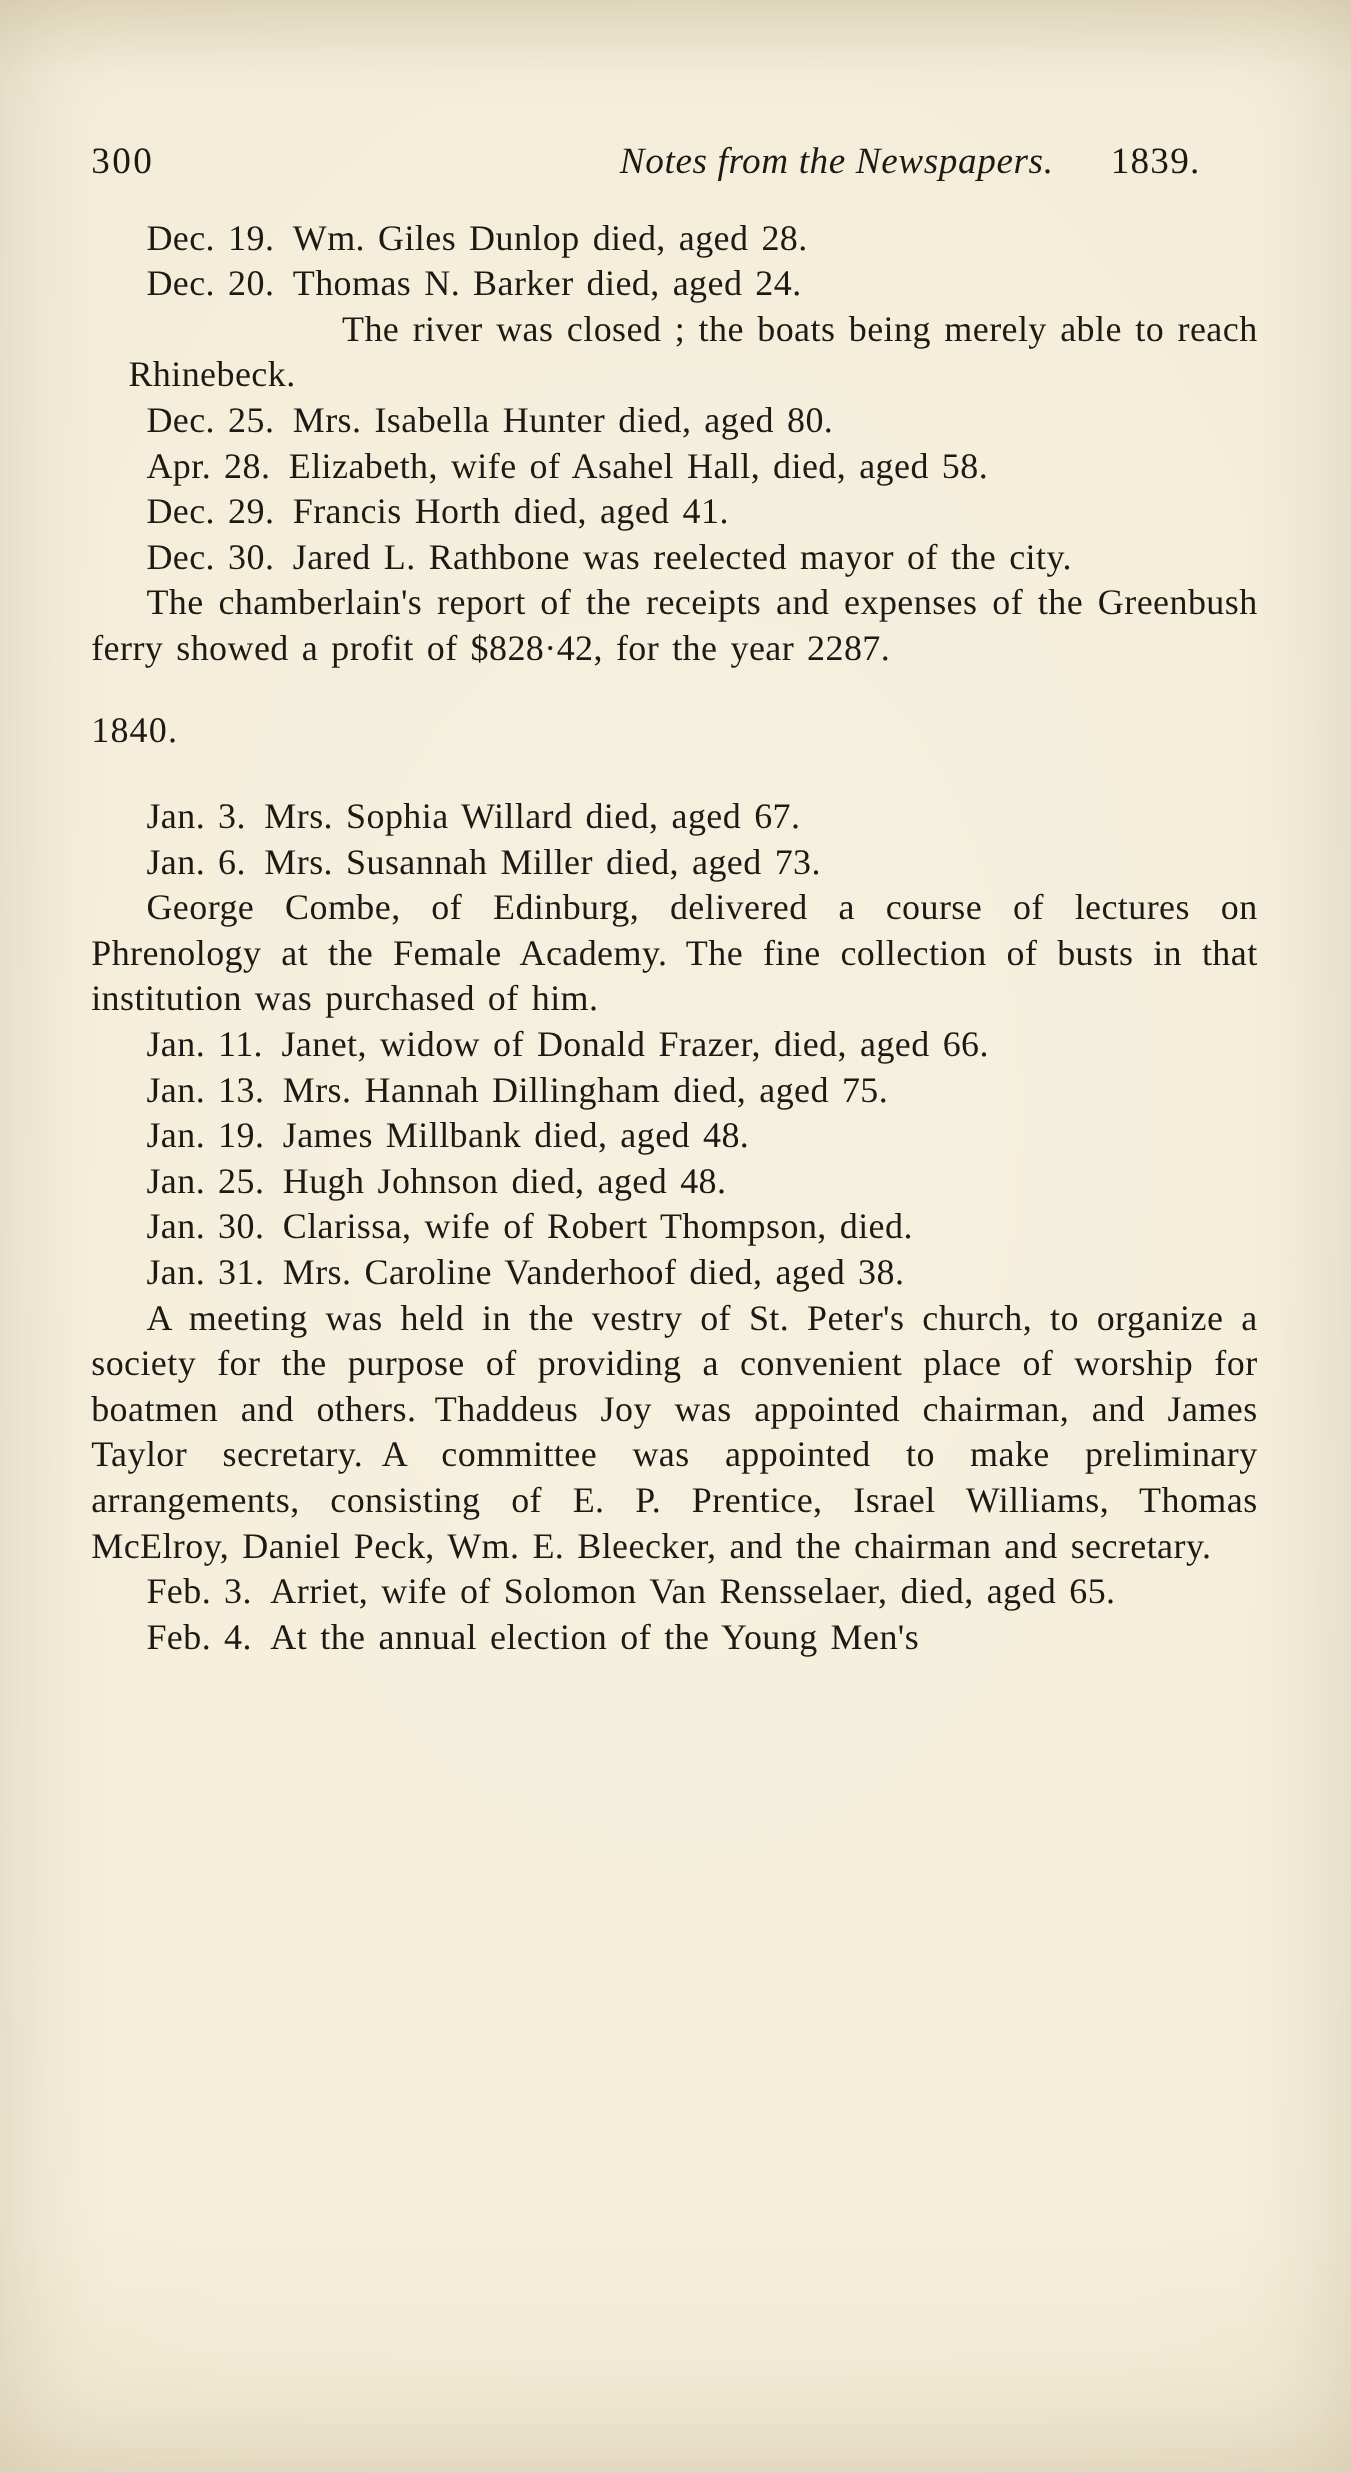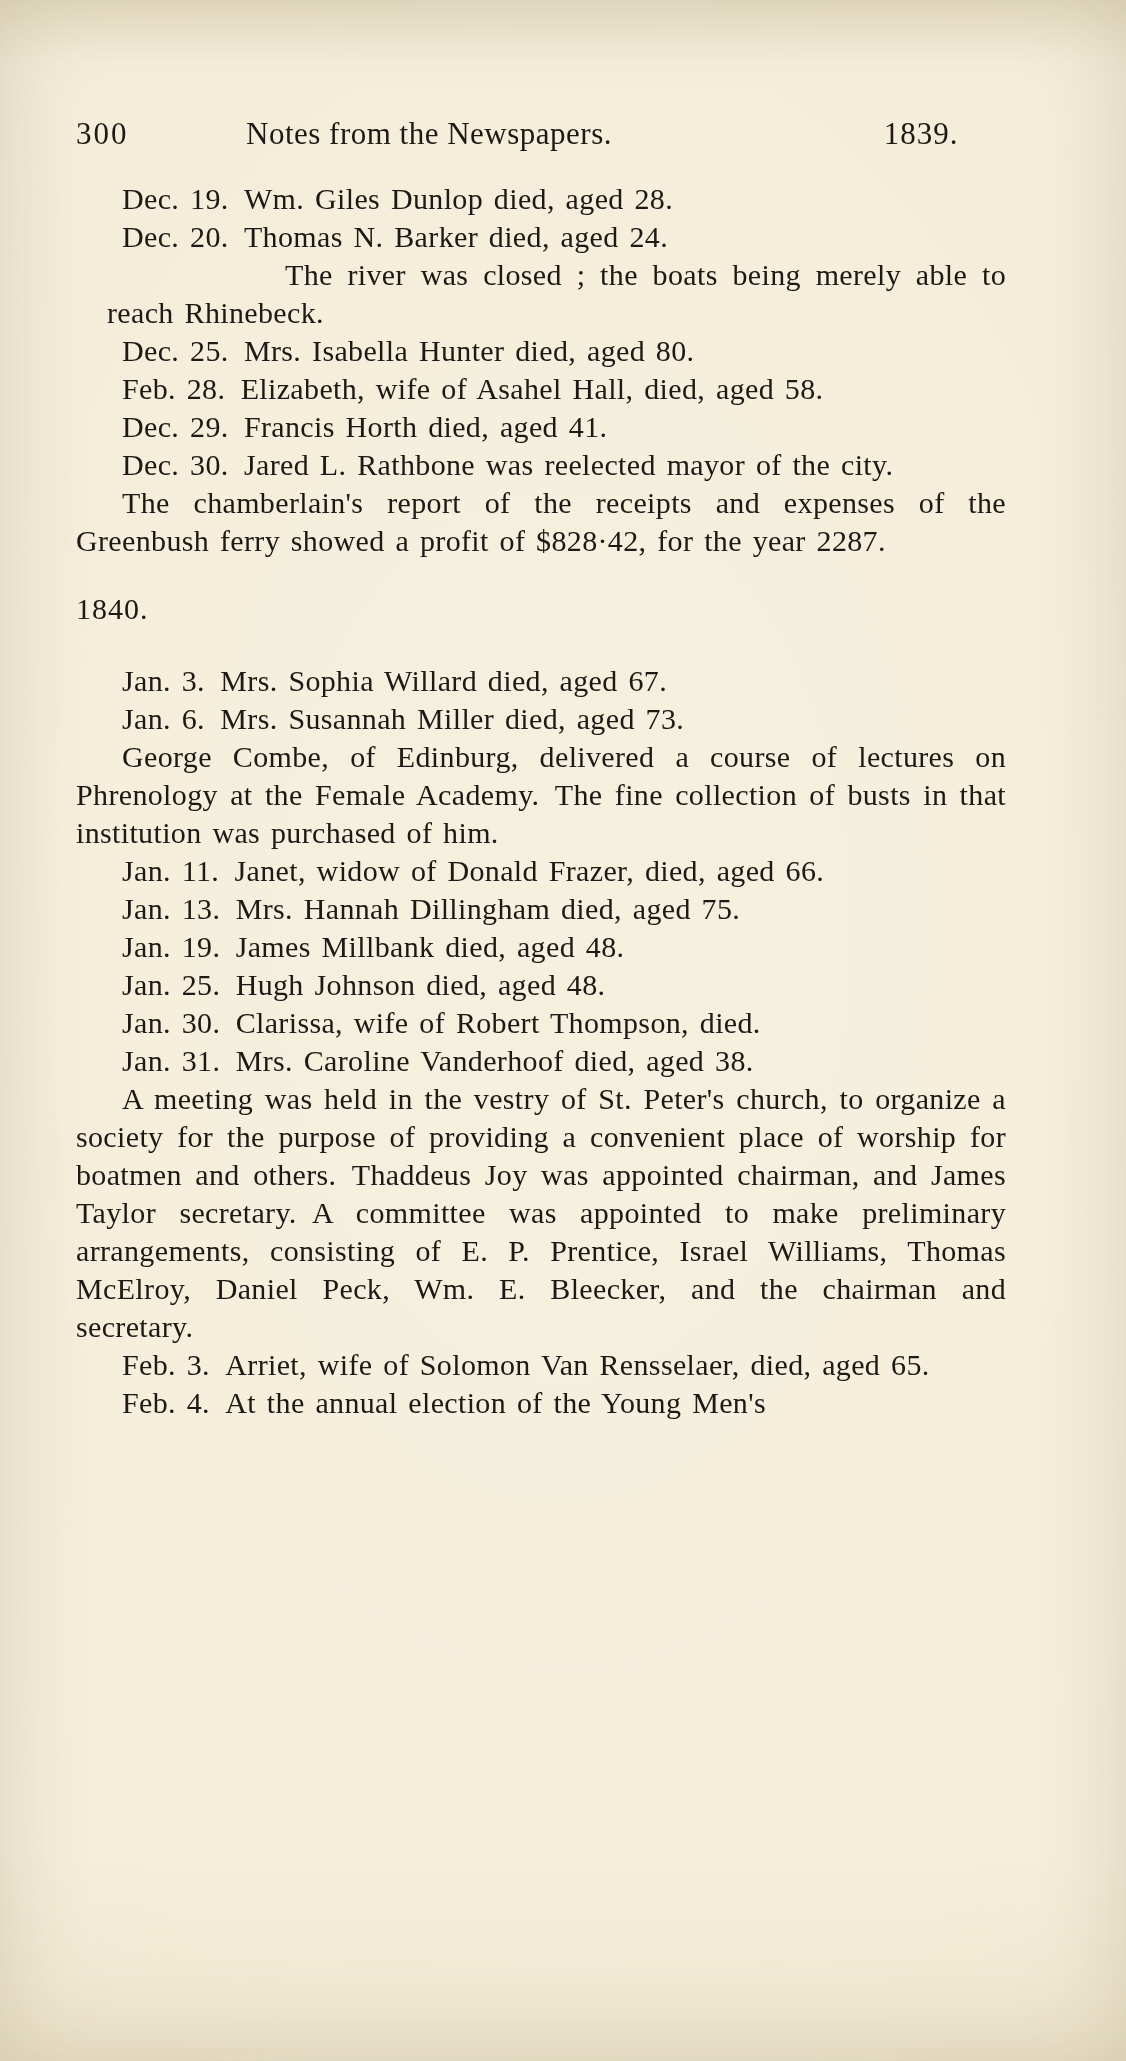--- a/index.html
+++ b/index.html
@@ -15,35 +15,36 @@
     box-sizing: border-box;
     background:
       radial-gradient(ellipse 140% 120% at 50% 45%, rgba(255,255,255,0.20), rgba(0,0,0,0) 60%),
       linear-gradient(180deg, #eae1c6 0%, #f3ecd7 3%, #f4edd8 90%, #eee5cc 100%);
     color: #1d1914;
     overflow: hidden;
     box-shadow: inset 0 0 90px rgba(90,75,40,0.18);
     font-family: "Liberation Serif", "DejaVu Serif", serif;
   }
   .inner {
-    padding: 116px 120px 0 76px;
+    padding: 116px 78px 0 76px;
   }
   .running-head {
     display: flex;
     align-items: baseline;
     font-size: 31px;
     margin-bottom: 28px;
   }
   .running-head .pageno {
     width: 170px;
     letter-spacing: 2px;
   }
   .running-head .title {
     flex: 1;
-    text-align: left;
+    text-align: right;
+    font-style: italic;
     letter-spacing: 0.5px;
   }
   .running-head .year {
     width: 170px;
     text-align: center;
     letter-spacing: 1px;
   }
   .body-text {
     font-size: 30px;
     line-height: 38px;
@@ -76,21 +77,21 @@
       <span class="pageno">300</span>
       <span class="title">Notes from the Newspapers.</span>
       <span class="year">1839.</span>
     </header>
 
     <section class="body-text">
       <p class="para">Dec. 19. Wm. Giles Dunlop died, aged 28.</p>
       <p class="para">Dec. 20. Thomas N. Barker died, aged 24.</p>
       <p class="para deep">The river was closed ; the boats being merely able to reach Rhinebeck.</p>
       <p class="para">Dec. 25. Mrs. Isabella Hunter died, aged 80.</p>
-      <p class="para">Feb. 28. Elizabeth, wife of Asahel Hall, died, aged 58.</p>
+      <p class="para">Apr. 28. Elizabeth, wife of Asahel Hall, died, aged 58.</p>
       <p class="para">Dec. 29. Francis Horth died, aged 41.</p>
       <p class="para">Dec. 30. Jared L. Rathbone was reelected mayor of the city.</p>
       <p class="para">The chamberlain's report of the receipts and expenses of the Greenbush ferry showed a profit of $828·42, for the year 2287.</p>
     </section>
 
     <h2 class="section-heading">1840.</h2>
 
     <section class="body-text">
       <p class="para">Jan. 3. Mrs. Sophia Willard died, aged 67.</p>
       <p class="para">Jan. 6. Mrs. Susannah Miller died, aged 73.</p>

